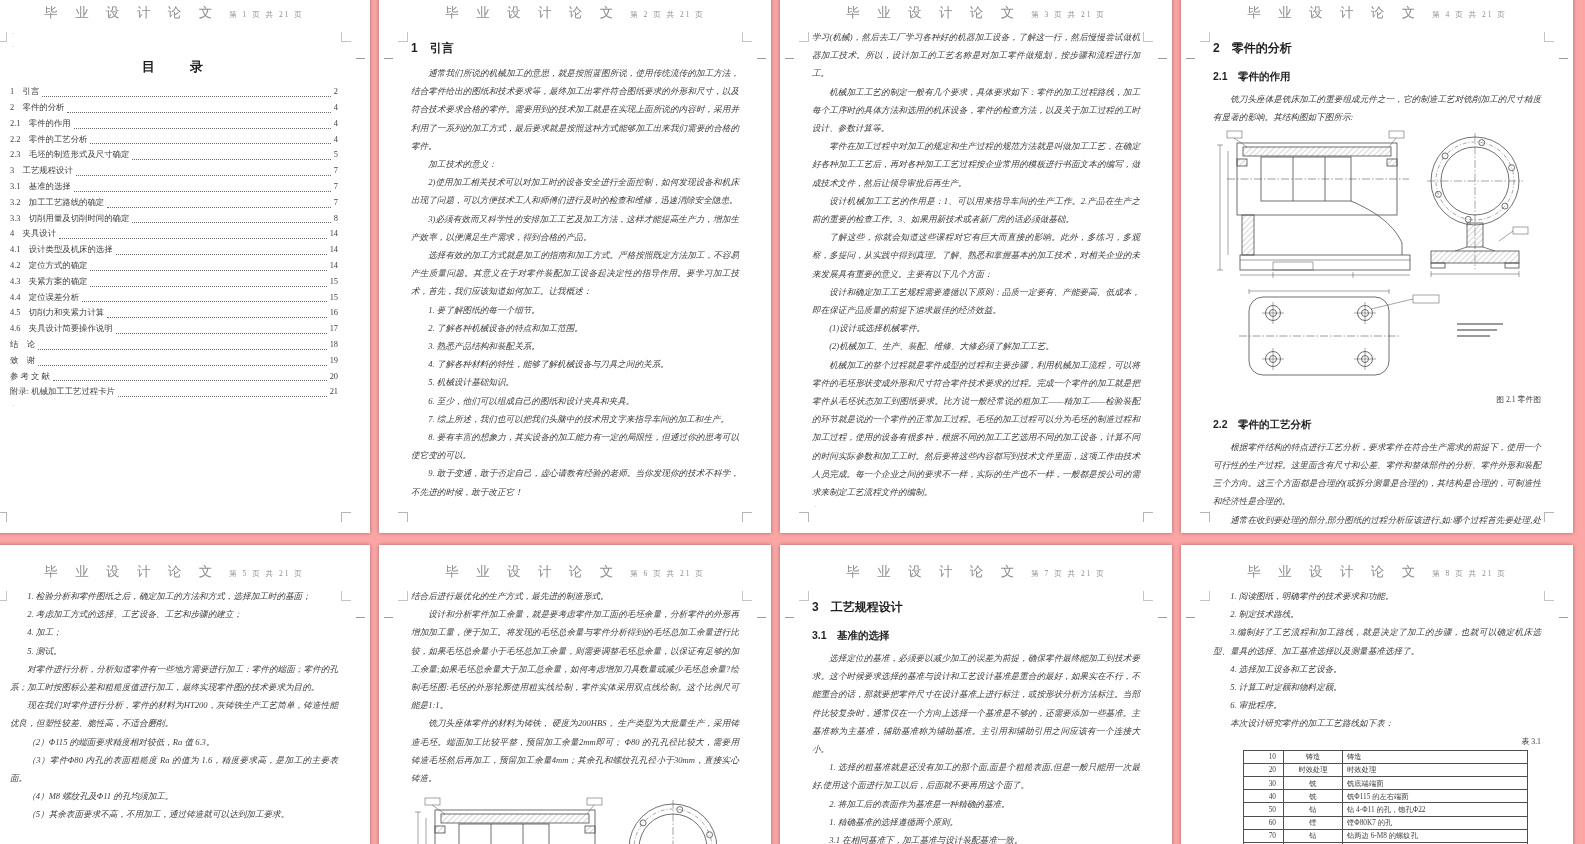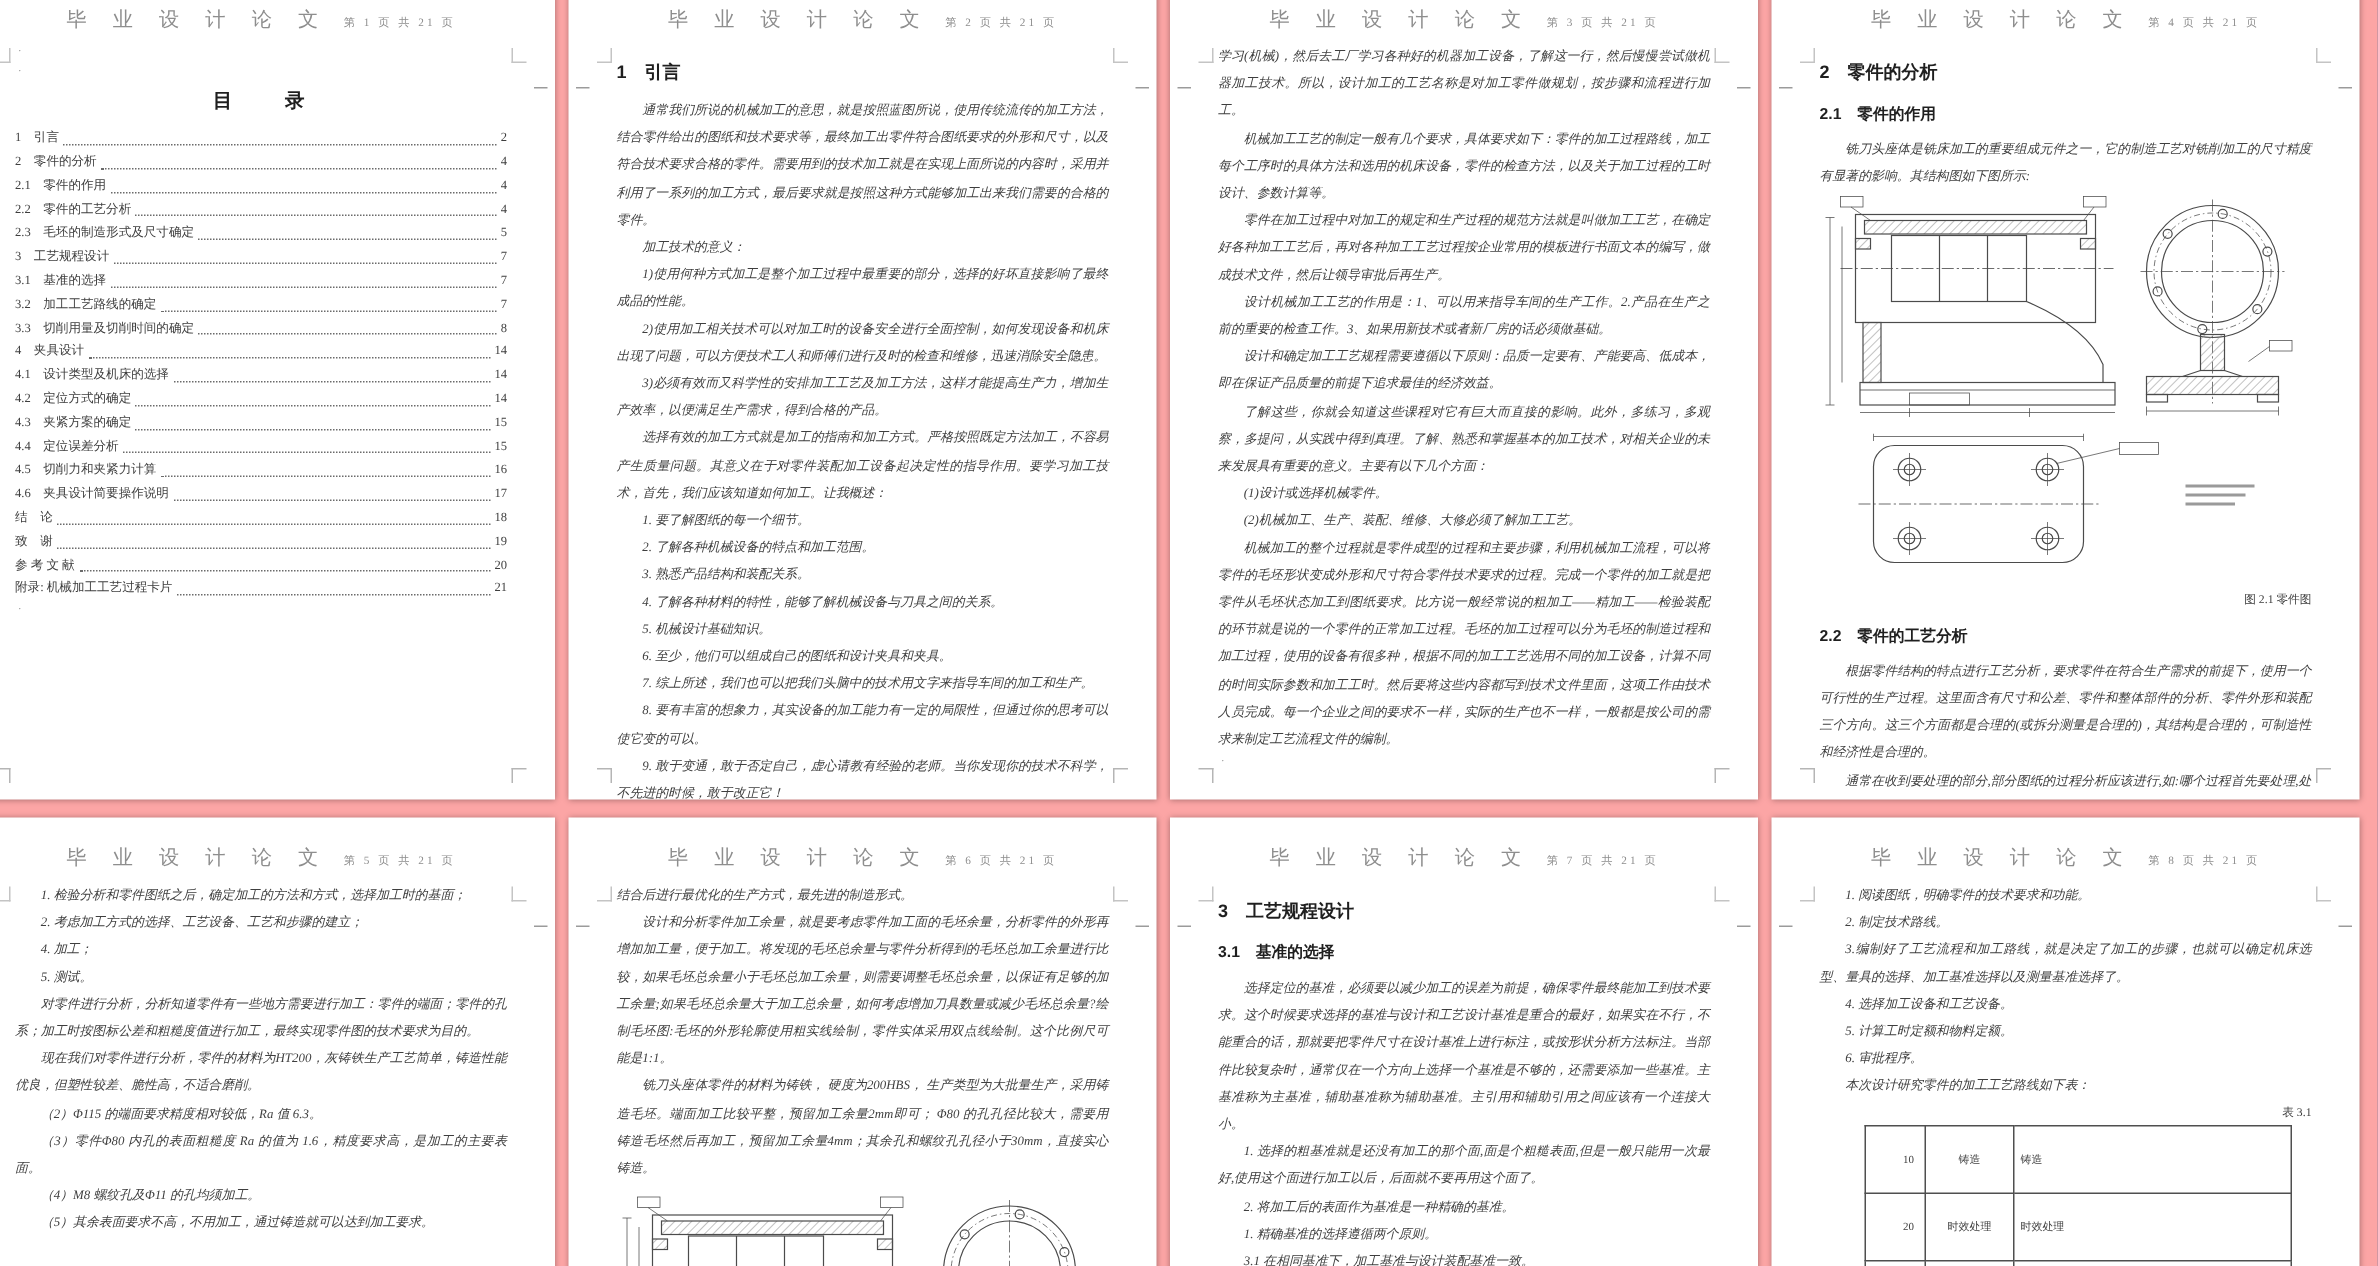--- a/index.html
+++ b/index.html
@@ -23,21 +23,21 @@
   .h2{font-family:"Liberation Sans","DejaVu Sans",sans-serif;font-size:10.5px;font-weight:bold;color:#1f1f1f;margin:9px 0 5px;line-height:18px;text-align:left;}
   .toc-title{font-family:"Liberation Sans","DejaVu Sans",sans-serif;text-align:center;font-weight:bold;font-size:13px;color:#1f1f1f;margin:4px 0 8px;letter-spacing:3px;}
   .toc-line{display:flex;align-items:flex-end;line-height:15.8px;font-size:8.4px;color:#3e3e3e;}
   .toc-label{white-space:nowrap;}
   .toc-dots{flex:1;border-bottom:1px dotted #6b6b6b;margin:0 3px 3px 3px;min-width:10px;}
   .toc-page{white-space:nowrap;}
   .pmark{color:#9a9a9a;font-size:7px;line-height:13px;text-indent:2px;text-align:left;}
   .caption{text-align:right;font-size:7.8px;line-height:12px;margin:3px 0 2px;text-indent:0;}
   .fig{margin:3px 0 0 0;text-align:left;}
   table.proc{border-collapse:collapse;margin:1px 0 0 30px;}
-  table.proc td{border:1px solid #4f4f4f;font-size:7.3px;padding:16px 4px;height:12.2px;color:#3e3e3e;line-height:11px;}
+  table.proc td{border:1px solid #4f4f4f;font-size:7.3px;padding:0 4px;height:12.2px;color:#3e3e3e;line-height:11px;}
   table.proc td.c0{width:28px;text-align:right;padding-right:7px;}
   table.proc td.c1{width:50px;text-align:center;}
   table.proc td.c2{width:176px;text-align:left;}
   .cmark{position:absolute;width:9px;height:9px;}
   .cmark.bl{left:19px;bottom:11px;border-top:1px solid #b5b5b5;border-right:1px solid #b5b5b5;}
   .cmark.br{right:19px;bottom:11px;border-top:1px solid #b5b5b5;border-left:1px solid #b5b5b5;}
   .cmark.tl{left:19px;top:46px;border-bottom:1px solid #c4c4c4;border-right:1px solid #c4c4c4;}
   .cmark.tr{right:19px;top:46px;border-bottom:1px solid #c4c4c4;border-left:1px solid #c4c4c4;}
   .edge-dash{position:absolute;width:9px;height:1px;background:#9b9b9b;top:72px;}
   .edge-dash.l{left:5px;}
@@ -172,21 +172,20 @@
       <div class="edge-dash l"></div>
       <div class="edge-dash r"></div>
       <div class="page-header">
         <span class="hdr-title">毕 业 设 计 论 文</span>
         <span class="hdr-info">第 2 页 共 21 页</span>
       </div>
       <div class="page-content">
         <div class="h1">1　引言</div>
         <div class="para">通常我们所说的机械加工的意思，就是按照蓝图所说，使用传统流传的加工方法，结合零件给出的图纸和技术要求等，最终加工出零件符合图纸要求的外形和尺寸，以及符合技术要求合格的零件。需要用到的技术加工就是在实现上面所说的内容时，采用并利用了一系列的加工方式，最后要求就是按照这种方式能够加工出来我们需要的合格的零件。</div>
         <div class="para">加工技术的意义：</div>
-        <div class="para">1)使用何种方式加工是整个加工过程中最重要的部分，选择的好坏直接影响了最终成品的性能。</div>
         <div class="para">2)使用加工相关技术可以对加工时的设备安全进行全面控制，如何发现设备和机床出现了问题，可以方便技术工人和师傅们进行及时的检查和维修，迅速消除安全隐患。</div>
         <div class="para">3)必须有效而又科学性的安排加工工艺及加工方法，这样才能提高生产力，增加生产效率，以便满足生产需求，得到合格的产品。</div>
         <div class="para">选择有效的加工方式就是加工的指南和加工方式。严格按照既定方法加工，不容易产生质量问题。其意义在于对零件装配加工设备起决定性的指导作用。要学习加工技术，首先，我们应该知道如何加工。让我概述：</div>
         <div class="para">1. 要了解图纸的每一个细节。</div>
         <div class="para">2. 了解各种机械设备的特点和加工范围。</div>
         <div class="para">3. 熟悉产品结构和装配关系。</div>
         <div class="para">4. 了解各种材料的特性，能够了解机械设备与刀具之间的关系。</div>
         <div class="para">5. 机械设计基础知识。</div>
         <div class="para">6. 至少，他们可以组成自己的图纸和设计夹具和夹具。</div>
         <div class="para">7. 综上所述，我们也可以把我们头脑中的技术用文字来指导车间的加工和生产。</div>
@@ -203,22 +202,22 @@
       <div class="edge-dash r"></div>
       <div class="page-header">
         <span class="hdr-title">毕 业 设 计 论 文</span>
         <span class="hdr-info">第 3 页 共 21 页</span>
       </div>
       <div class="page-content">
         <div class="para noindent">学习(机械)，然后去工厂学习各种好的机器加工设备，了解这一行，然后慢慢尝试做机器加工技术。所以，设计加工的工艺名称是对加工零件做规划，按步骤和流程进行加工。</div>
         <div class="para">机械加工工艺的制定一般有几个要求，具体要求如下：零件的加工过程路线，加工每个工序时的具体方法和选用的机床设备，零件的检查方法，以及关于加工过程的工时设计、参数计算等。</div>
         <div class="para">零件在加工过程中对加工的规定和生产过程的规范方法就是叫做加工工艺，在确定好各种加工工艺后，再对各种加工工艺过程按企业常用的模板进行书面文本的编写，做成技术文件，然后让领导审批后再生产。</div>
         <div class="para">设计机械加工工艺的作用是：1、可以用来指导车间的生产工作。2.产品在生产之前的重要的检查工作。3、如果用新技术或者新厂房的话必须做基础。</div>
+        <div class="para">了解这些，你就会知道这些课程对它有巨大而直接的影响。此外，多练习，多观察，多提问，从实践中得到真理。了解、熟悉和掌握基本的加工技术，对相关企业的未来发展具有重要的意义。主要有以下几个方面：</div>
         <div class="para">设计和确定加工工艺规程需要遵循以下原则：品质一定要有、产能要高、低成本，即在保证产品质量的前提下追求最佳的经济效益。</div>
-        <div class="para">了解这些，你就会知道这些课程对它有巨大而直接的影响。此外，多练习，多观察，多提问，从实践中得到真理。了解、熟悉和掌握基本的加工技术，对相关企业的未来发展具有重要的意义。主要有以下几个方面：</div>
         <div class="para">(1)设计或选择机械零件。</div>
         <div class="para">(2)机械加工、生产、装配、维修、大修必须了解加工工艺。</div>
         <div class="para">机械加工的整个过程就是零件成型的过程和主要步骤，利用机械加工流程，可以将零件的毛坯形状变成外形和尺寸符合零件技术要求的过程。完成一个零件的加工就是把零件从毛坯状态加工到图纸要求。比方说一般经常说的粗加工——精加工——检验装配的环节就是说的一个零件的正常加工过程。毛坯的加工过程可以分为毛坯的制造过程和加工过程，使用的设备有很多种，根据不同的加工工艺选用不同的加工设备，计算不同的时间实际参数和加工工时。然后要将这些内容都写到技术文件里面，这项工作由技术人员完成。每一个企业之间的要求不一样，实际的生产也不一样，一般都是按公司的需求来制定工艺流程文件的编制。</div>
         <div class="pmark">·</div>
       </div>
     </div>
     <div class="page" style="left: 1181px; top: -14px;">
       <div class="cmark tl"></div>
       <div class="cmark tr"></div>
       <div class="cmark bl"></div>

